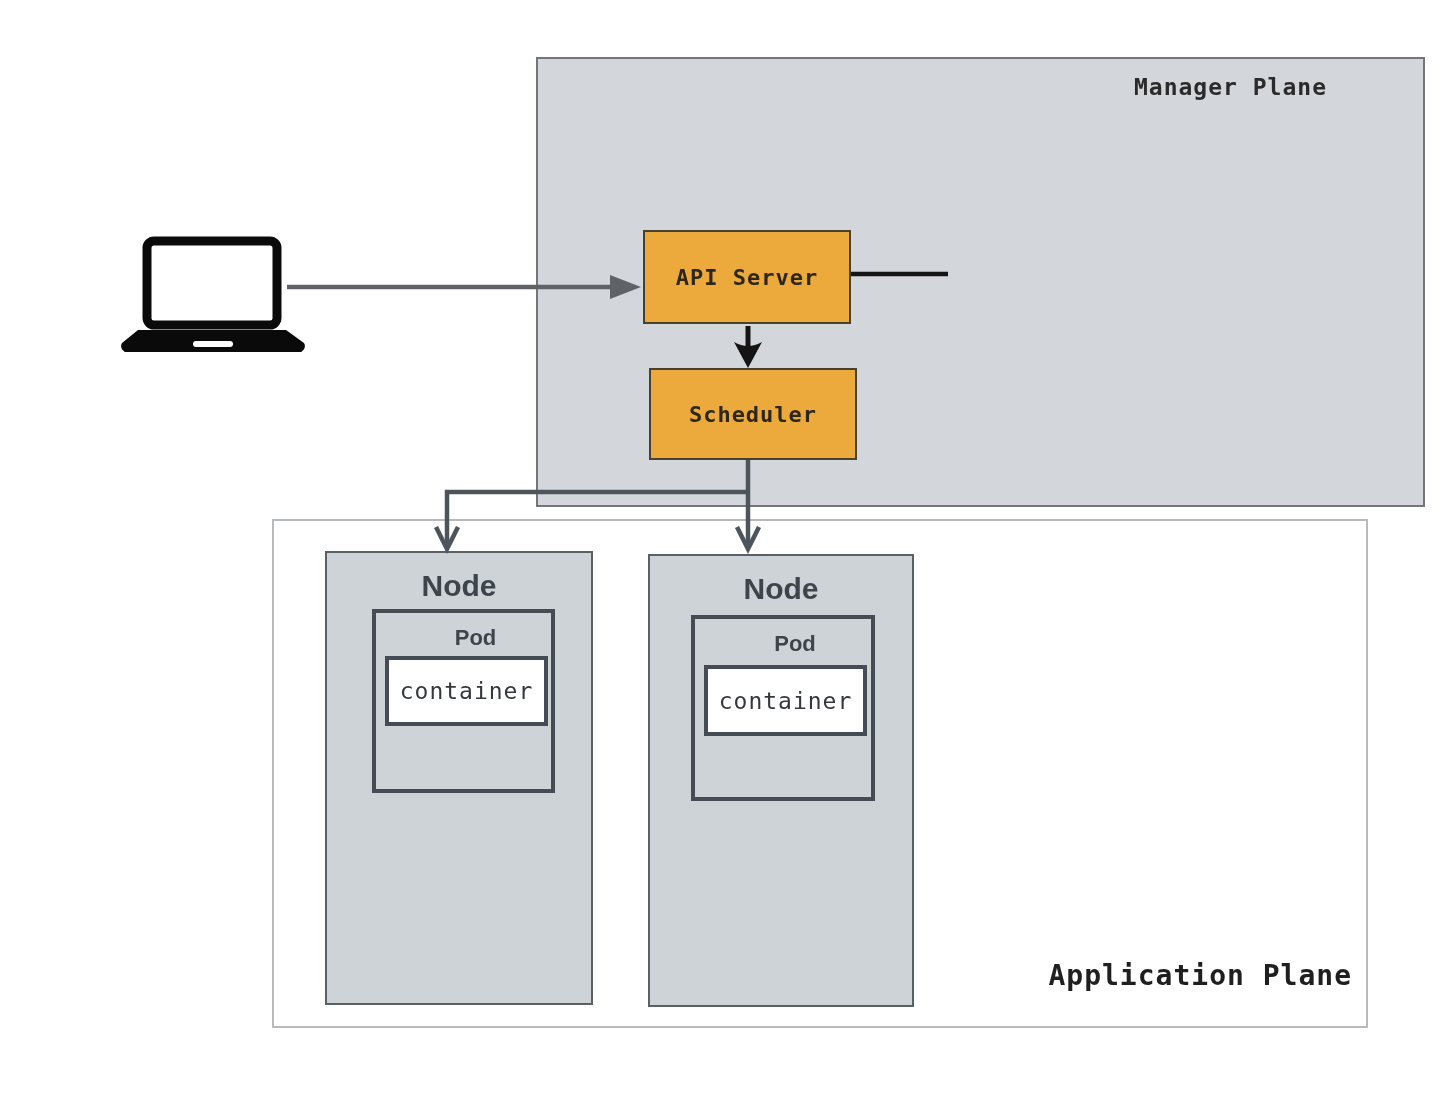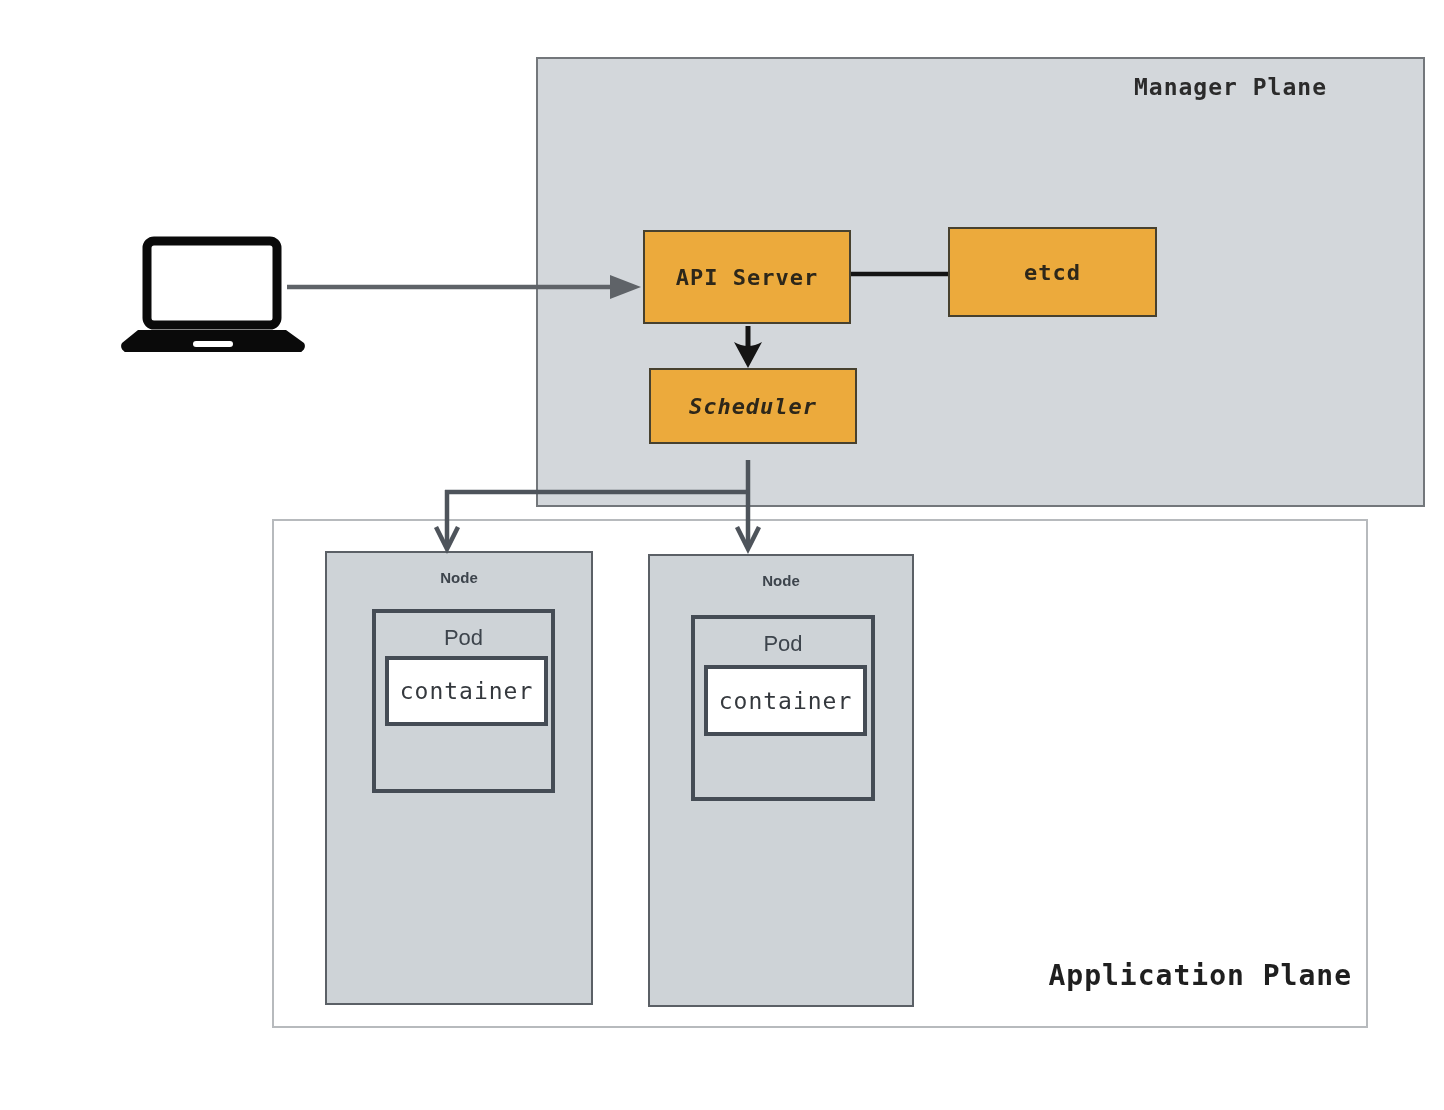--- a/index.html
+++ b/index.html
@@ -51,21 +51,21 @@
     font-size: 22px;
     font-weight: bold;
     display: flex;
     align-items: center;
     justify-content: center;
     letter-spacing: 1px;
   }
   .comp-controller-manager { left: 640px; top: 103px; width: 207px; height: 95px; justify-content: flex-start; padding-left: 38px; line-height: 30px; }
   .comp-api-server        { left: 643px; top: 230px; width: 208px; height: 94px; }
   .comp-etcd              { left: 948px; top: 227px; width: 209px; height: 90px; }
-  .comp-scheduler         { left: 649px; top: 368px; width: 208px; height: 76px; font-style: italic; }
+  .comp-scheduler         { left: 649px; top: 368px; width: 208px; height: 92px; }
 
   
   .laptop { left: 118px; top: 231px; width: 190px; height: 122px; }
   .command {
     left: 8px; top: 369px; width: 460px;
     font-size: 24px;
     font-weight: bold;
     color: #3a6ca8;
     white-space: nowrap;
     letter-spacing: 0px;
@@ -76,39 +76,40 @@
     background: #ced3d7;
     border: 2px solid #5b6066;
   }
   .node-1 { left: 325px; top: 551px; width: 268px; height: 454px; }
   .node-2 { left: 648px; top: 554px; width: 266px; height: 453px; }
   .node-label {
     position: absolute;
     top: 16px; left: 0; width: 100%;
     text-align: center;
     font-family: "Liberation Sans", sans-serif;
-    font-size: 15px;
+    font-size: 30px;
     font-weight: bold;
     color: #3d444c;
   }
   .pod {
     position: absolute;
     background: transparent;
     border: 4px solid #454c55;
   }
   .pod-1 { left: 45px; top: 56px; width: 175px; height: 176px; }
   .pod-2 { left: 41px; top: 59px; width: 176px; height: 178px; }
   .pod-label {
     position: absolute;
     top: 12px; left: 0; width: 100%;
     text-align: center;
     font-family: "Liberation Sans", sans-serif;
     font-size: 22px;
-    font-weight: normal;
+    font-weight: bold;
     color: #3d444c;
+    padding-left: 12px;
   }
   .container-box {
     position: absolute;
     background: #ffffff;
     border: 4px solid #454c55;
     display: flex;
     align-items: center;
     justify-content: center;
     font-size: 23px;
     color: #34383d;
@@ -132,21 +133,20 @@
 
   <div class="abs control-plane">
     <div class="plane-title">Manager Plane</div>
   </div>
 
   <div class="abs app-plane">
     <div class="app-plane-title">Application Plane</div>
   </div>
 
   <div class="abs comp comp-api-server">API Server</div>
-  <div class="abs comp comp-etcd">etcd</div>
   <div class="abs comp comp-scheduler">Scheduler</div>
 
   <div class="abs laptop">
     <svg width="190" height="122" viewBox="0 0 190 122" aria-hidden="true">
       <rect x="29" y="10" width="130" height="84" rx="7" fill="#ffffff" stroke="#0a0a0a" stroke-width="9"></rect>
       <path d="M20 99 H168 L186 112 a6 6 0 0 1 -6 9 H10 a6 6 0 0 1 -6 -9 Z" fill="#0a0a0a"></path>
       <rect x="75" y="110" width="40" height="6" rx="3" fill="#ffffff"></rect>
     </svg>
   </div>
 

